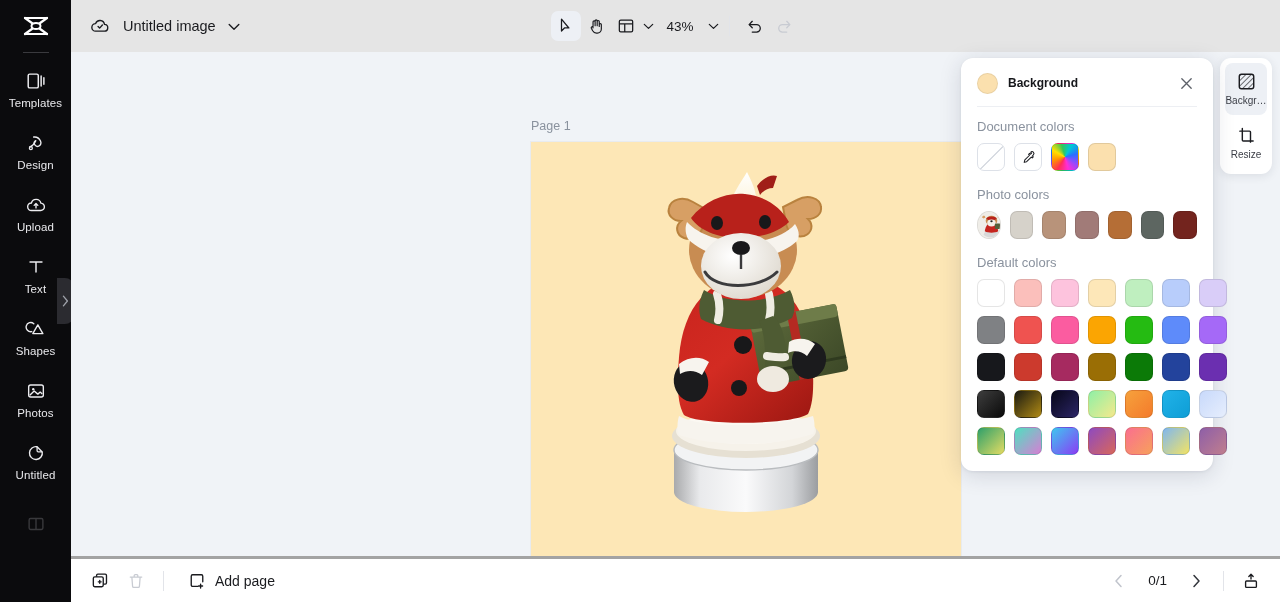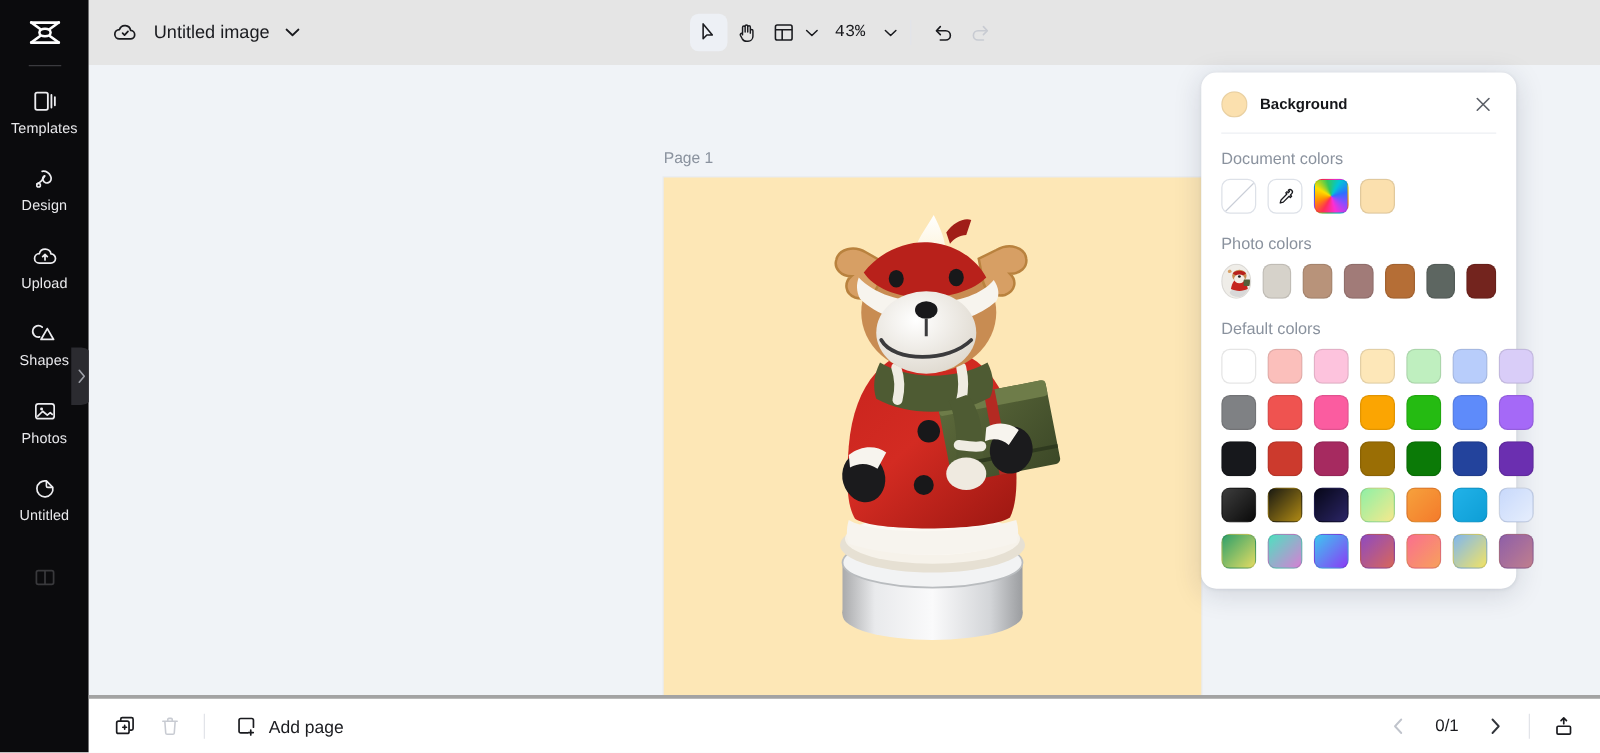--- a/index.html
+++ b/index.html
@@ -55,21 +55,20 @@
     position: relative; z-index: 20;
     flex: 0 0 52px;
   }
   .tb-left { display: flex; align-items: center; gap: 12px; }
   .doc-title { font-size: 14.5px; color: #1A1B1F; }
   .chev { display: inline-block; }
   .tb-center {
     position: absolute; left: 0; right: 0; top: 0; height: 52px;
     display: flex; align-items: center; justify-content: center; gap: 0;
     pointer-events: none;
-    font-family: Liberation Mono, monospace;
   }
   .tb-center > * { pointer-events: auto; }
   .tool-btn {
     width: 30px; height: 30px; border-radius: 7px;
     display: flex; align-items: center; justify-content: center;
     cursor: pointer; background: transparent; border: none;
   }
   .tool-btn.active { background: #EDF0F5; }
   .tool-combo { display: flex; align-items: center; gap: 2px; cursor: pointer; }
   .zoom-val { font-size: 13.5px; color: #1A1B1F; padding: 0 4px; min-width: 34px; text-align: center; }
@@ -221,20 +220,26 @@
     </div>
 
     <div class="nav-item">
       <svg class="ic" viewBox="0 0 24 24" fill="none">
         <path d="M7 18h10a4 4 0 0 0 .3-8A5.3 5.3 0 0 0 7 9.8 3.9 3.9 0 0 0 7 18Z" stroke="#EDEDF0" stroke-width="1.5" stroke-linejoin="round"></path>
         <path d="M12 15.2v-4.6M10 12.4l2-2 2 2" stroke="#EDEDF0" stroke-width="1.5" stroke-linecap="round" stroke-linejoin="round"></path>
       </svg>
       <span class="lbl">Upload</span>
     </div>
 
+    <div class="nav-item">
+      <svg class="ic" viewBox="0 0 24 24" fill="none">
+        <path d="M5.5 6.5h13M12 6.5v11" stroke="#EDEDF0" stroke-width="1.6" stroke-linecap="round"></path>
+      </svg>
+      <span class="lbl">Text</span>
+    </div>
 
     <div class="nav-item">
       <svg class="ic" viewBox="0 0 24 24" fill="none">
         <path d="M14 7.5 19.5 17h-11L14 7.5Z" stroke="#EDEDF0" stroke-width="1.5" stroke-linejoin="round"></path>
         <path d="M9.6 6.2a5 5 0 1 0-2.3 8.6" stroke="#EDEDF0" stroke-width="1.5" stroke-linecap="round"></path>
       </svg>
       <span class="lbl">Shapes</span>
     </div>
 
     <div class="nav-item">
@@ -556,15 +561,35 @@
           <div class="sw" style="background: linear-gradient(135deg, rgb(47, 160, 106), rgb(227, 220, 99));"></div>
           <div class="sw" style="background: linear-gradient(135deg, rgb(79, 224, 192), rgb(214, 127, 212));"></div>
           <div class="sw" style="background: linear-gradient(135deg, rgb(62, 198, 240), rgb(138, 60, 245));"></div>
           <div class="sw" style="background: linear-gradient(135deg, rgb(142, 74, 192), rgb(216, 103, 91));"></div>
           <div class="sw" style="background: linear-gradient(135deg, rgb(250, 111, 143), rgb(247, 160, 92));"></div>
           <div class="sw" style="background: linear-gradient(135deg, rgb(127, 183, 239), rgb(242, 227, 101));"></div>
           <div class="sw" style="background: linear-gradient(135deg, rgb(142, 95, 168), rgb(192, 126, 142));"></div>
         </div>
     </section>
 
+    <aside class="right-rail">
+      <div class="rail-item active">
+        <svg width="19" height="19" viewBox="0 0 20 20" fill="none">
+          <defs>
+            <pattern id="hatch" width="4" height="4" patternUnits="userSpaceOnUse" patternTransform="rotate(45)">
+              <line x1="0" y1="0" x2="0" y2="4" stroke="#1A1B1F" stroke-width="1.3"></line>
+            </pattern>
+          </defs>
+          <rect x="2.4" y="2.4" width="15.2" height="15.2" rx="2.4" fill="url(#hatch)" stroke="#1A1B1F" stroke-width="1.5"></rect>
+        </svg>
+        <span class="rl">Backgr…</span>
+      </div>
+      <div class="rail-item">
+        <svg width="19" height="19" viewBox="0 0 20 20" fill="none">
+          <path d="M5.6 2.6v12.2a1 1 0 0 0 1 1H17" stroke="#1A1B1F" stroke-width="1.5" stroke-linecap="round"></path>
+          <path d="M3 5.4h10.2a1 1 0 0 1 1 1V17" stroke="#1A1B1F" stroke-width="1.5" stroke-linecap="round"></path>
+        </svg>
+        <span class="rl">Resize</span>
+      </div>
+    </aside>
 
   </div>
 </div>
 
 </body></html>

